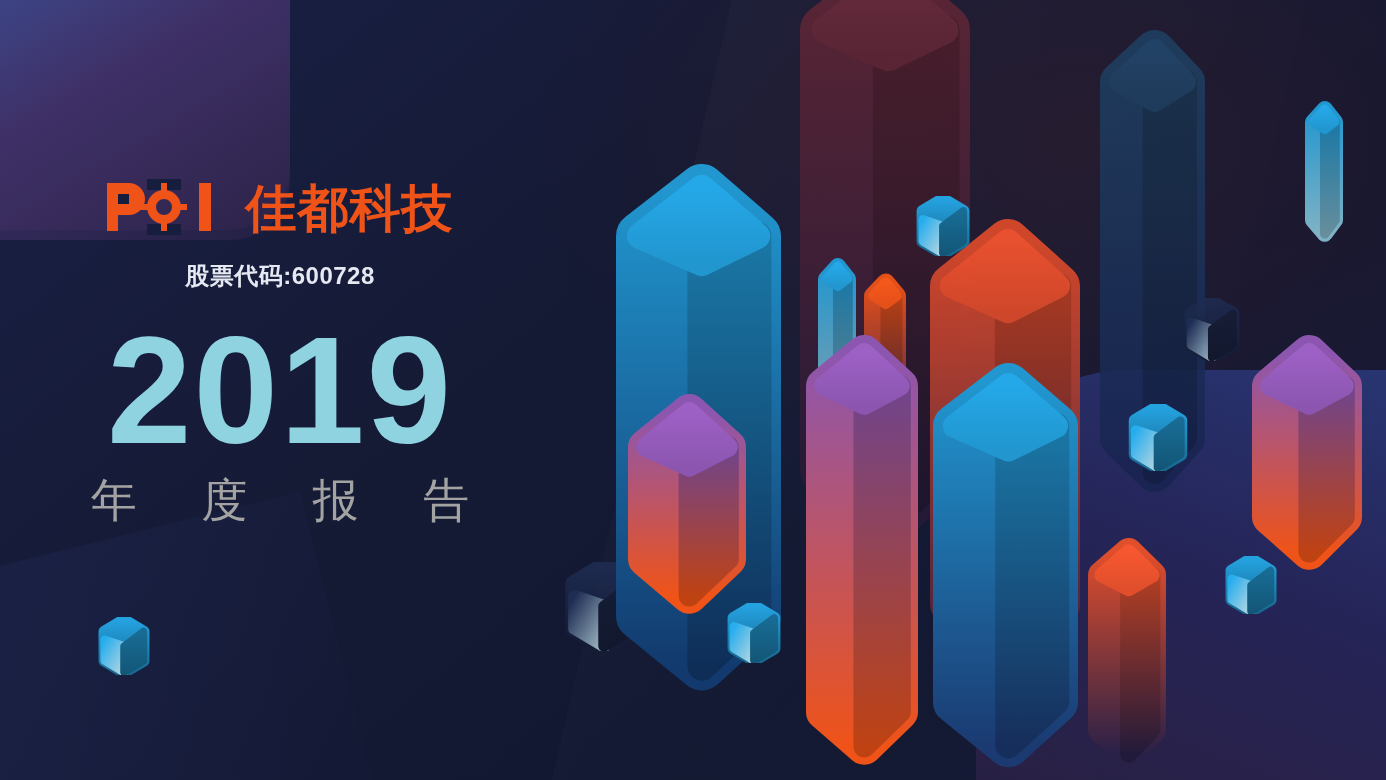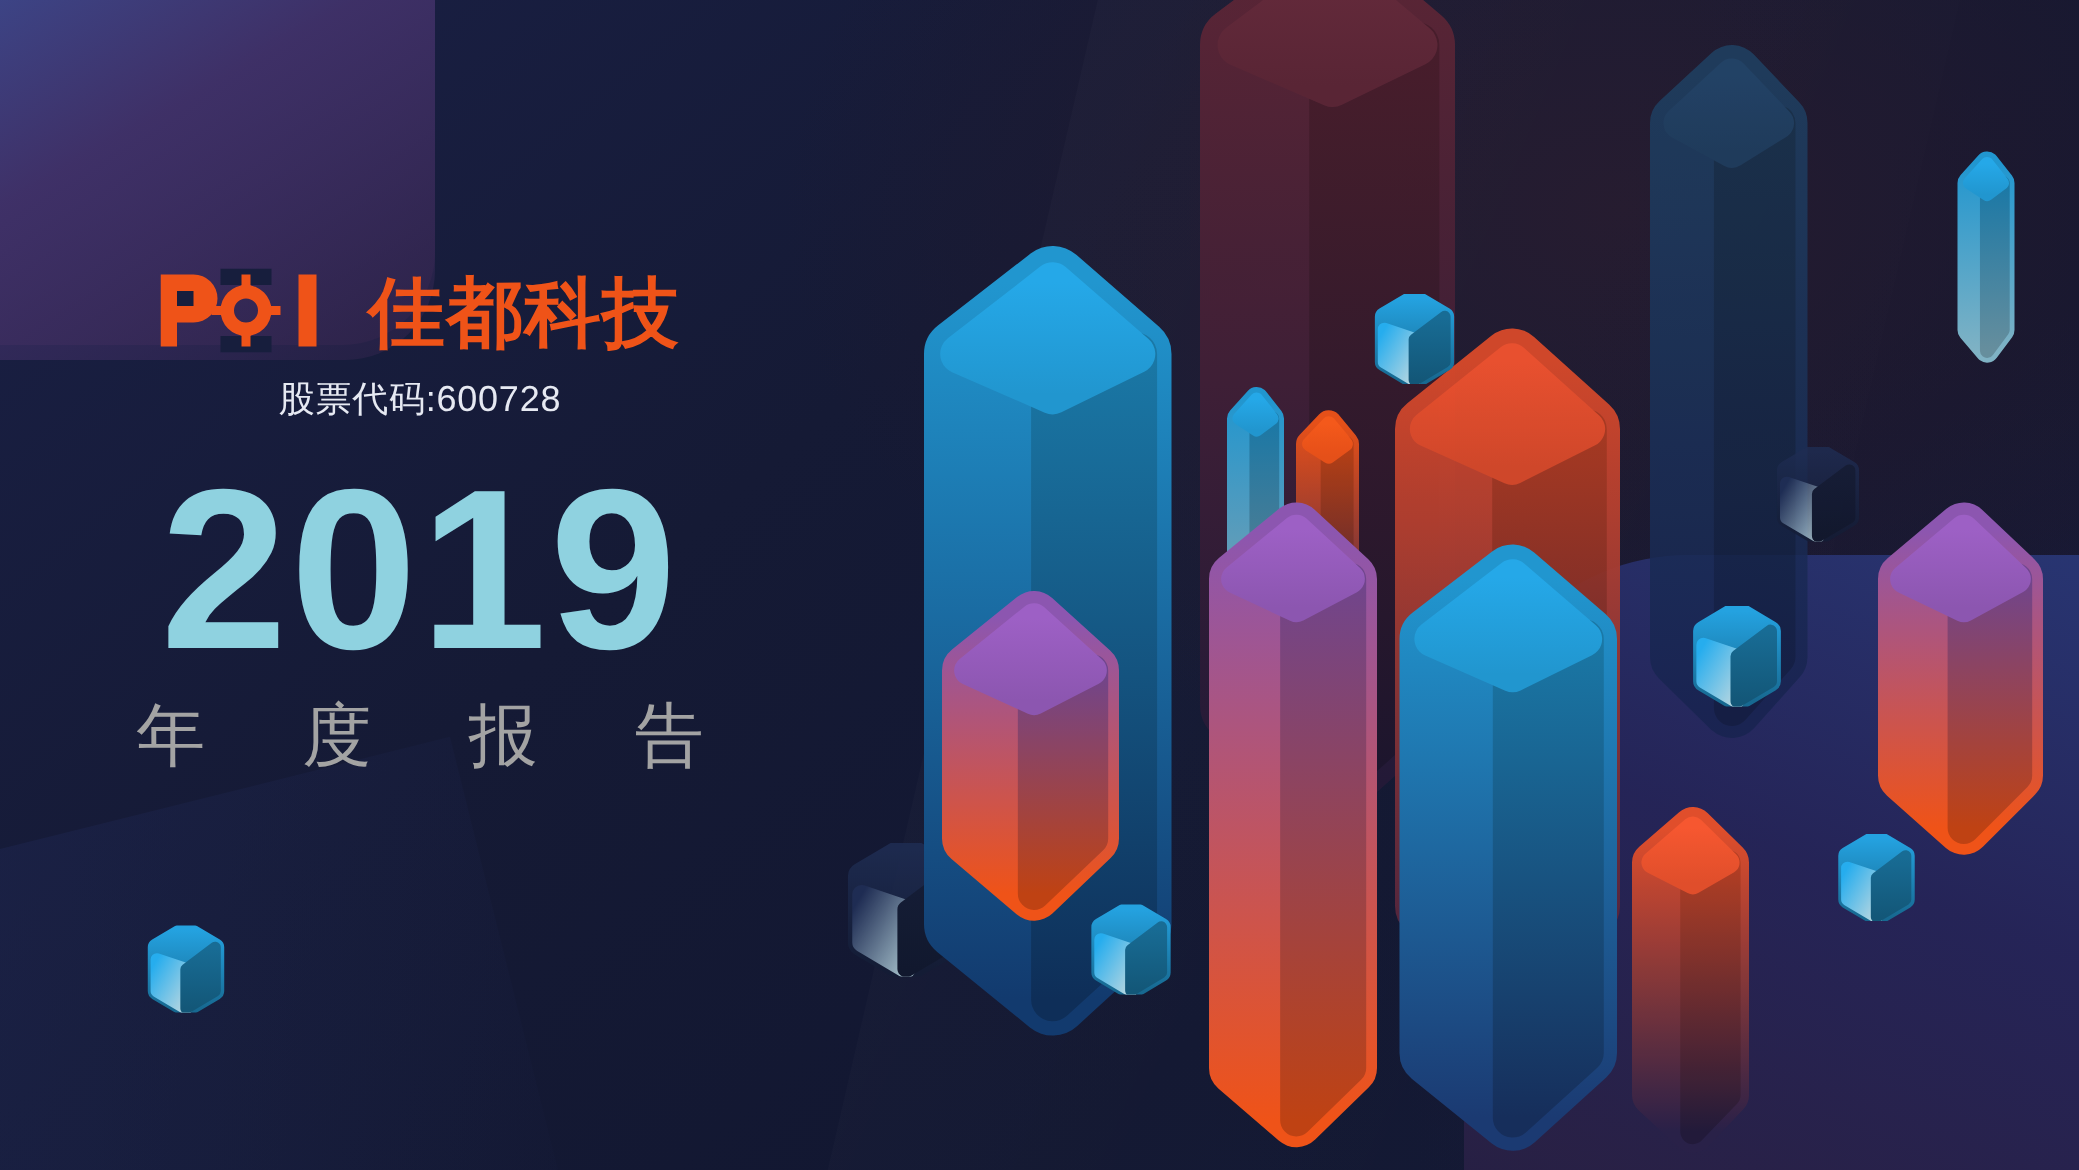--- a/index.html
+++ b/index.html
@@ -53,22 +53,22 @@
   
   .text-block{position:absolute;left:0;top:180px;width:560px;text-align:center;}
   .logo-row{display:flex;align-items:center;justify-content:center;gap:13px;height:58px;}
   .logo-mark{display:block;}
   .logo-cn{
     color:#ef5318;font-size:51px;font-weight:bold;line-height:1;
     letter-spacing:1px;white-space:nowrap;
     transform:translateY(-1px);
   }
   .stock{
-    margin-top:12px;color:#e6e9f2;font-size:24px;letter-spacing:.5px;
-    font-weight:400;white-space:nowrap;
+    margin-top:22px;color:#e6e9f2;font-size:24px;letter-spacing:.5px;
+    font-weight:700;white-space:nowrap;
   }
   .year{
     margin-top:22px;color:#8fd2e0;font-size:152px;font-weight:bold;
     line-height:1;letter-spacing:2px;
   }
   .report{
     margin-top:6px;color:#a3a3a3;font-size:46px;font-weight:300;
     letter-spacing:26px;padding-left:26px;line-height:1.25;
   }
 </style>

